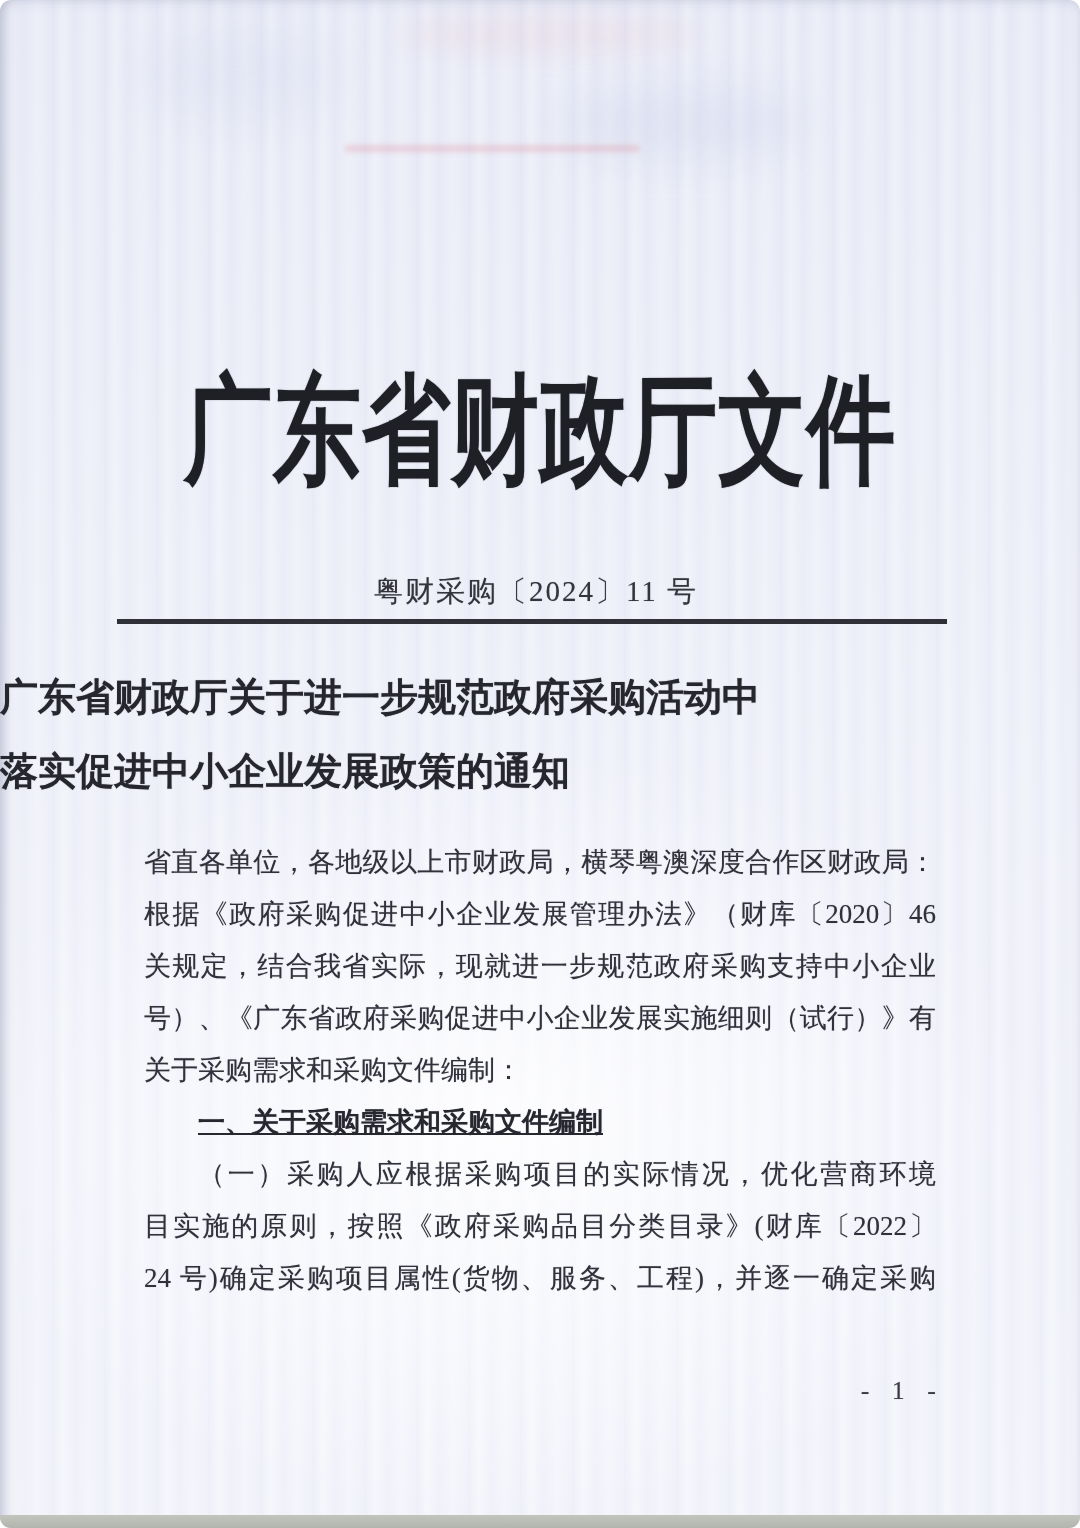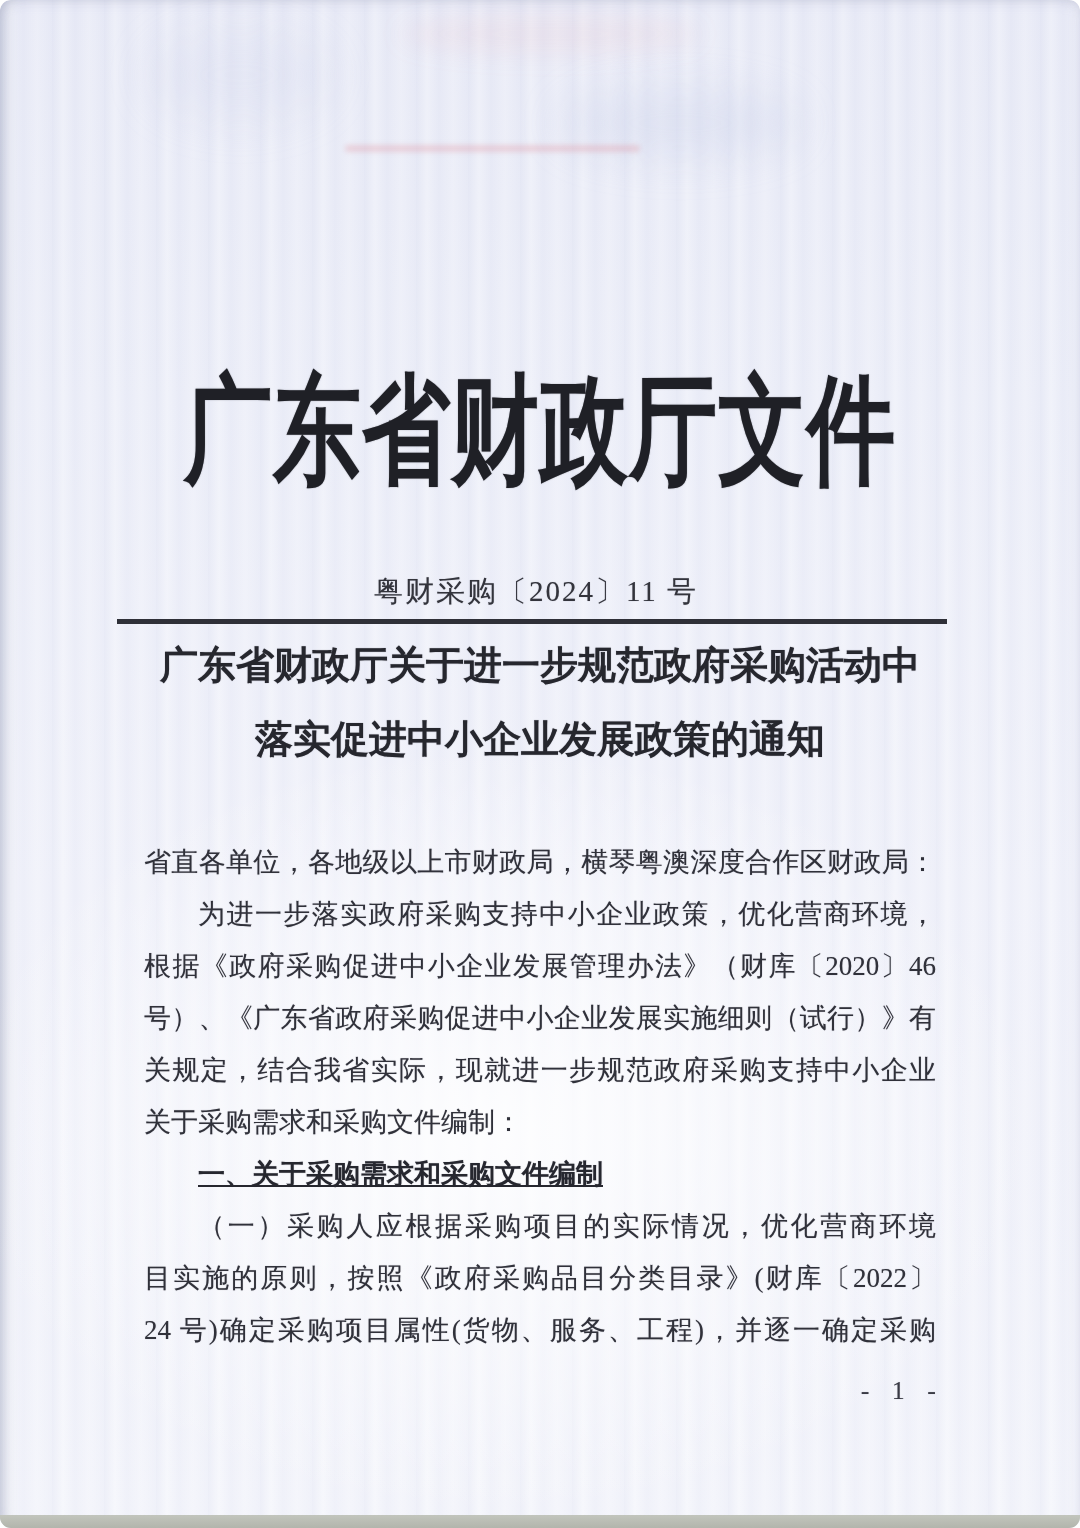--- a/index.html
+++ b/index.html
@@ -68,22 +68,21 @@
     text-shadow: 0 0 1px rgba(45,45,60,0.35);
   }
   .header-rule {
     position: absolute;
     top: 619px; left: 117px;
     width: 830px; height: 5px;
     background: #2f3038;
   }
   .doc-title {
     position: absolute;
-    top: 628px; left: 0; right: 0;
-    text-align: center;
+    top: 660px; left: 0; right: 0;
     font-weight: 700;
     font-size: 38px;
     line-height: 74px;
     color: #26272e;
     text-shadow: 0 0 1px rgba(30,30,42,0.5);
   }
   .body-text {
     position: absolute;
     top: 836px; left: 144px;
     width: 792px;
@@ -127,24 +126,23 @@
 
   <div class="header-rule"></div>
 
   <div class="doc-title">
     <div>广东省财政厅关于进一步规范政府采购活动中</div>
     <div>落实促进中小企业发展政策的通知</div>
   </div>
 
   <div class="body-text">
     <div class="line jl">省直各单位，各地级以上市财政局，横琴粤澳深度合作区财政局：</div>
-    <div class="line jl indent">为进一步落实政府采购支持中小企业政策，优化营商环境，</div>
     <div class="line jl">根据《政府采购促进中小企业发展管理办法》（财库〔2020〕46</div>
+    <div class="line jl">关规定，结合我省实际，现就进一步规范政府采购支持中小企业</div>
     <div class="line jl">号）、《广东省政府采购促进中小企业发展实施细则（试行）》有</div>
-    <div class="line jl">关规定，结合我省实际，现就进一步规范政府采购支持中小企业</div>
     <div class="line">关于采购需求和采购文件编制：</div>
     <div class="line indent heading">一、关于采购需求和采购文件编制</div>
     <div class="line jl indent">（一）采购人应根据采购项目的实际情况，优化营商环境</div>
     <div class="line jl">目实施的原则，按照《政府采购品目分类目录》(财库〔2022〕</div>
     <div class="line jl">24 号)确定采购项目属性(货物、服务、工程)，并逐一确定采购</div>
   </div>
 
   <div class="page-number">- 1 -</div>
 
   <div class="artifact bottom-edge"></div>

